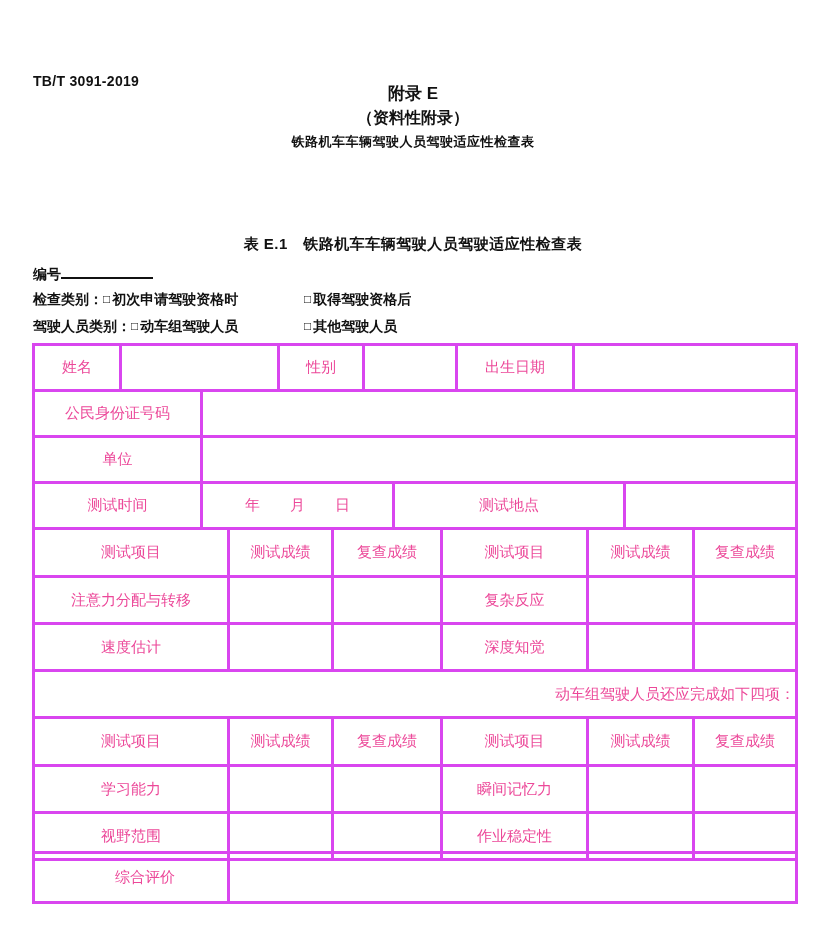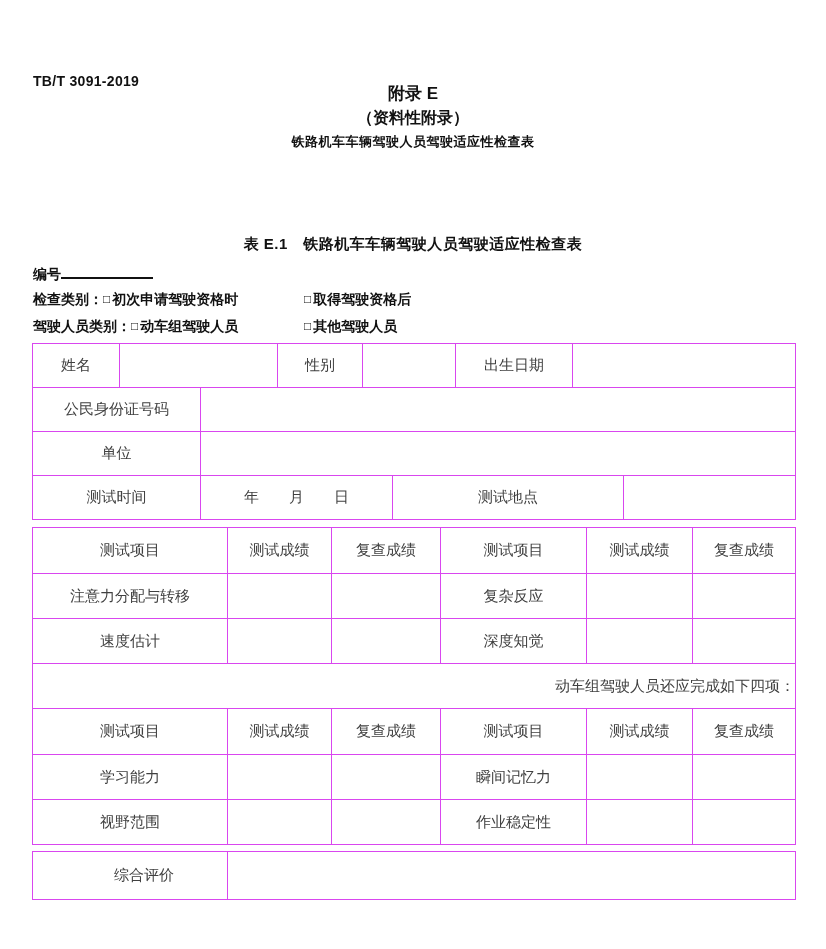--- a/index.html
+++ b/index.html
@@ -41,23 +41,23 @@
   .cb{font-weight:normal;font-size:12px;position:relative;top:-1px;margin-right:2px;}
   table.tbl{
     position:absolute;left:32px;
     border-collapse:collapse;table-layout:fixed;
     width:763px;
   }
   .t1{top:343px;}
   .t2{top:527px;}
   .t3{top:851px;}
   .tbl td{
-    border:1px solid #d946ef;
+    border:3px solid #d946ef;
     font-family:Liberation Sans, sans-serif;
-    font-size:15px;color:#404040;
+    font-size:15px;color:#ec4899;
     text-align:center;vertical-align:middle;
     padding:0;overflow:hidden;
   }
   .t1 td{height:43px;}
   .t2 td.hcell{height:45px;}
   .t2 td.dcell{height:44px;}
   .t2 td.ncell{height:44px;text-align:right;padding-left:10px;}
   .t3 td{height:47px;padding-left:28px;}
 </style>
 </head>

